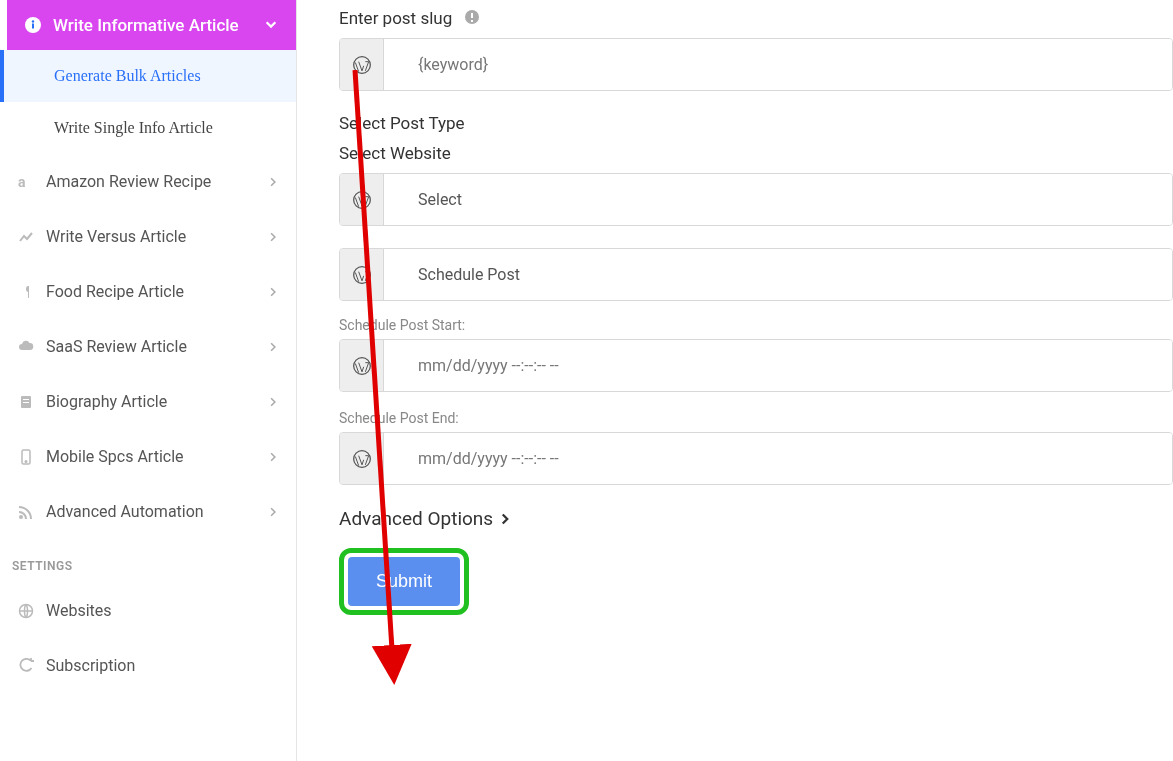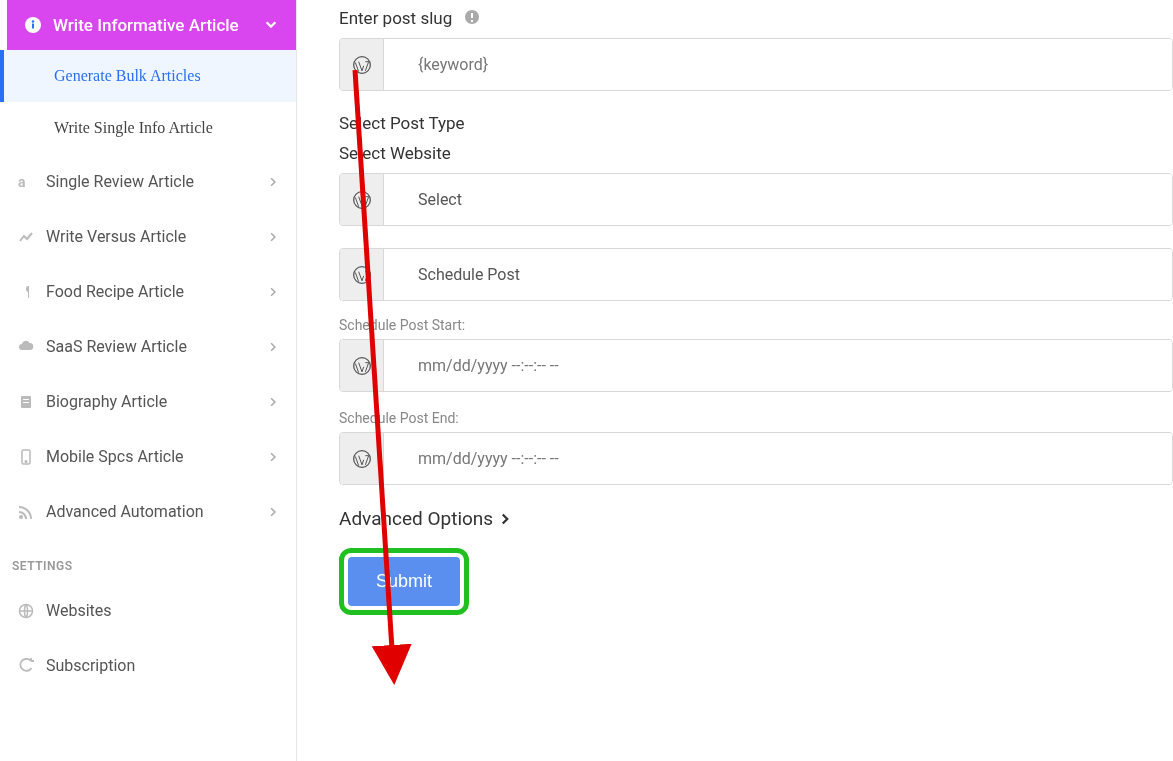--- a/index.html
+++ b/index.html
@@ -192,21 +192,21 @@
   <div class="sidebar-subitem">
     <span>Write Single Info Article</span>
   </div>
 
   <div class="sidebar-item">
     <span class="icon-wrap">
       <svg width="16" height="16" viewBox="0 0 16 16" fill="currentColor">
           <text x="0" y="13" font-size="14" font-weight="bold">a</text>
         </svg>
     </span>
-    <span>Single Review Article</span>
+    <span>Amazon Review Recipe</span>
     <span class="chev">
       <svg width="10" height="10" viewBox="0 0 16 16" fill="none" stroke="currentColor" stroke-width="2.5">
           <path d="M5 2l6 6-6 6"></path>
         </svg>
     </span>
   </div>
 
   <div class="sidebar-item">
     <span class="icon-wrap">
       <svg width="16" height="16" viewBox="0 0 16 16" fill="none" stroke="currentColor" stroke-width="2">

